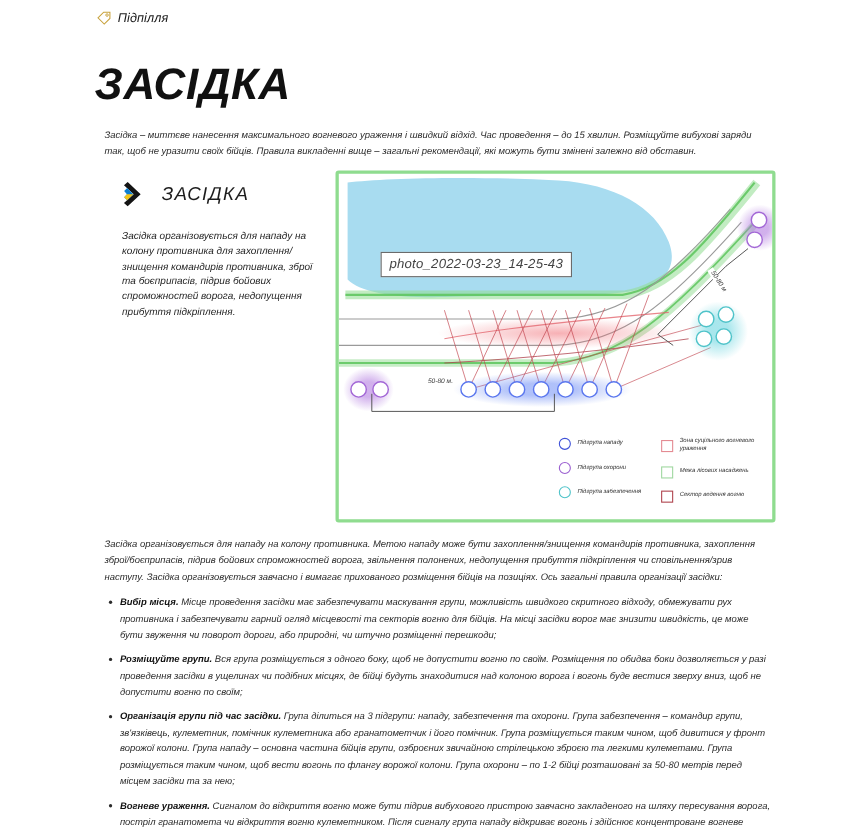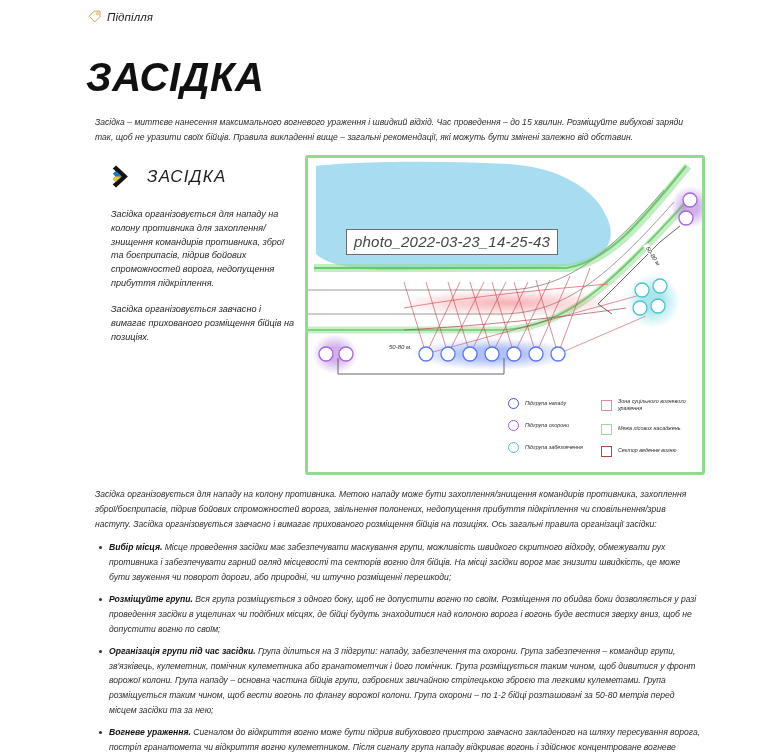--- a/index.html
+++ b/index.html
@@ -53,21 +53,21 @@
     position: absolute; left: 210px; top: 0px; width: 400px; height: 320px;
     border: 3px solid #8fdc8f; border-radius: 3px; background: #fff;
     overflow: hidden;
   }
   .diagram svg { display:block; }
 
   .watermark {
     position: absolute; left: 38px; top: 71px;
     background: #ffffff; border: 1px solid #6b6b6b;
     padding: 3px 7px 4px 7px;
-    font-size: 15px; color: #444; letter-spacing: .2px;
+    font-size: 12px; color: #444; letter-spacing: .2px;
     font-family: "Liberation Sans", sans-serif;
     white-space: nowrap;
   }
 
   .legend {
     position: absolute; left: 200px; top: 240px;
     display: flex; gap: 18px;
   }
   .legend-col { display: flex; flex-direction: column; gap: 11px; }
   .legend-item { display: flex; align-items: center; gap: 6px; }
@@ -126,21 +126,20 @@
     <div class="brandbox">
       <div class="brand-row">
         <svg class="brand-logo" viewBox="0 0 32 32">
           <path d="M6 3 L20 16 L6 29 L2 25.5 L12.5 16 L2 6.5 Z" fill="#141414"></path>
           <path d="M5.5 9.5 L12 16 L5.5 22.5 L2.2 19.3 L5.2 16 L2.2 12.7 Z" fill="#0d7fd1"></path>
           <path d="M5.2 16 L12 16 L5.5 22.5 L2.2 19.3 Z" fill="#f5c518"></path>
         </svg>
         <span class="brand-name">ЗАСІДКА</span>
       </div>
       <p class="brand-p">Засідка організовується для нападу на колону противника для захоплення/знищення командирів противника, зброї та боєприпасів, підрив бойових спроможностей ворога, недопущення прибуття підкріплення.</p>
-      <p class="brand-p">Засідка організовується завчасно і вимагає прихованого розміщення бійців на позиціях.</p>
     </div>
 
     <div class="diagram">
       <svg width="394" height="314" viewBox="0 0 394 314">
         <defs>
           <linearGradient id="gGreenV" x1="0" y1="0" x2="0" y2="1">
             <stop offset="0%" stop-color="#8fdc8f" stop-opacity="0.95"></stop>
             <stop offset="100%" stop-color="#8fdc8f" stop-opacity="0"></stop>
           </linearGradient>
           <radialGradient id="gFire">

